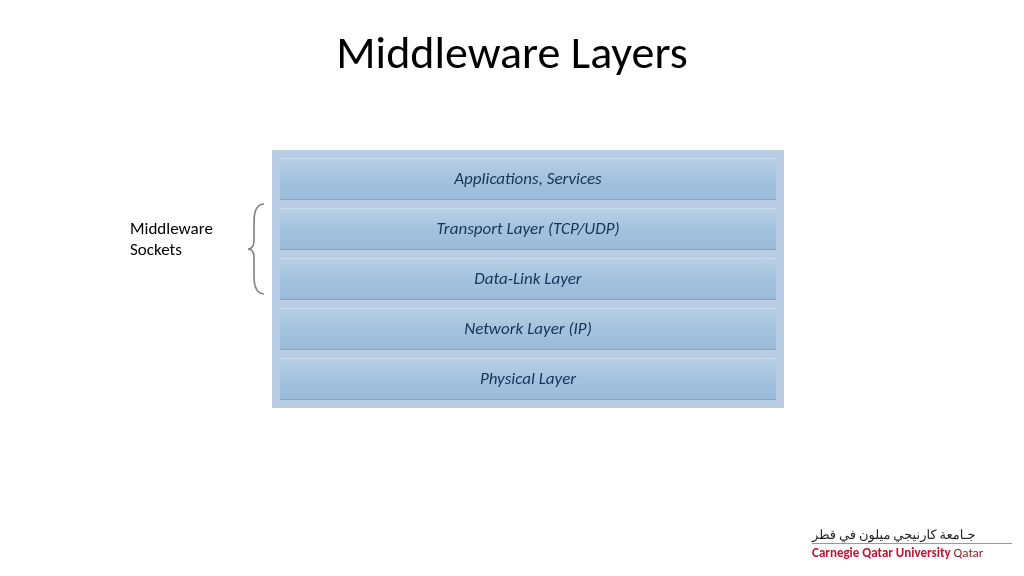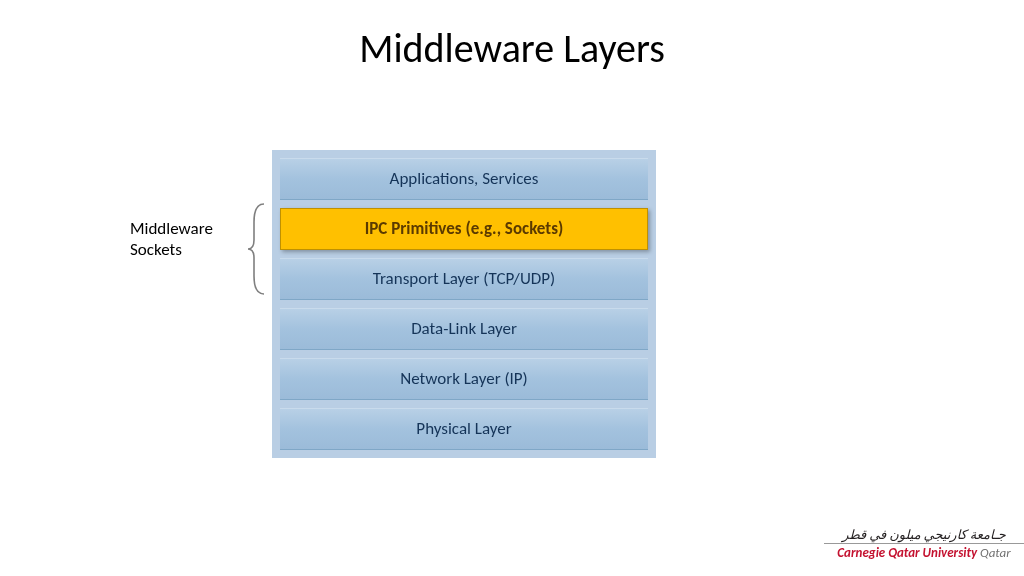--- a/index.html
+++ b/index.html
@@ -12,32 +12,33 @@
     color: #000;
     position: relative;
     overflow: hidden;
   }
   .title {
     position: absolute;
     top: 24px;
     left: 0;
     width: 1024px;
     text-align: center;
-    font-size: 40px;
+    font-size: 46px;
     font-weight: 400;
     color: #000;
   }
   .stack-container {
     position: absolute;
     left: 272px;
     top: 150px;
-    width: 384px;
+    width: 512px;
     background: #b9cee4;
     padding: 8px;
     box-sizing: border-box;
+    font-style: italic;
   }
   .layer {
     height: 40px;
     line-height: 40px;
     text-align: center;
     font-size: 17px;
     color: #153458;
     margin-bottom: 8px;
     border-top: 1px solid #c9dbec;
     border-bottom: 1px solid #7fa7c7;
@@ -73,61 +74,59 @@
   }
   .bracket {
     position: absolute;
     left: 246px;
     top: 202px;
     height: 94px;
     width: 20px;
   }
   .logo {
     position: absolute;
-    right: 0;
+    right: 12px;
     bottom: 16px;
-    text-align: center;
+    text-align: left;
     line-height: 1.05;
-    font-style: italic;
   }
   .logo-arabic {
     font-size: 13px;
     color: #231f20;
     letter-spacing: 0.5px;
   }
   .logo-line {
     width: 200px;
     height: 1px;
     background: #999;
     margin: 2px 0 2px auto;
   }
   .logo-en {
     font-size: 13px;
     font-weight: 700;
   }
   .logo-red { color: #c41230; }
-  .logo-grey { color: #737373; font-weight: 400; }
+  .logo-grey { color: #7f1d1d; font-weight: 400; }
 </style>
 </head>
 <body>
 
 <div class="title">Middleware Layers</div>
 
 <div class="side-label">
   <span>Middleware</span><br>
   <span>Sockets</span>
 </div>
 
 <svg class="bracket" viewBox="0 0 20 94" preserveAspectRatio="none">
   <path d="M18 2 Q8 2 8 20 L8 38 Q8 47 2 47 Q8 47 8 56 L8 74 Q8 92 18 92" fill="none" stroke="#7f7f7f" stroke-width="1.6"></path>
 </svg>
 
 <div class="stack-container">
   <div class="layer">Applications, Services</div>
-  <div class="layer highlight">IPC Primitives (e.g., Sockets)</div>
   <div class="layer">Transport Layer (TCP/UDP)</div>
   <div class="layer">Data-Link Layer</div>
   <div class="layer">Network Layer (IP)</div>
   <div class="layer">Physical Layer</div>
 </div>
 
 <div class="logo">
   <div class="logo-arabic">جـامعة كارنيجي ميلون في قطر</div>
   <div class="logo-line"></div>
   <div class="logo-en">

